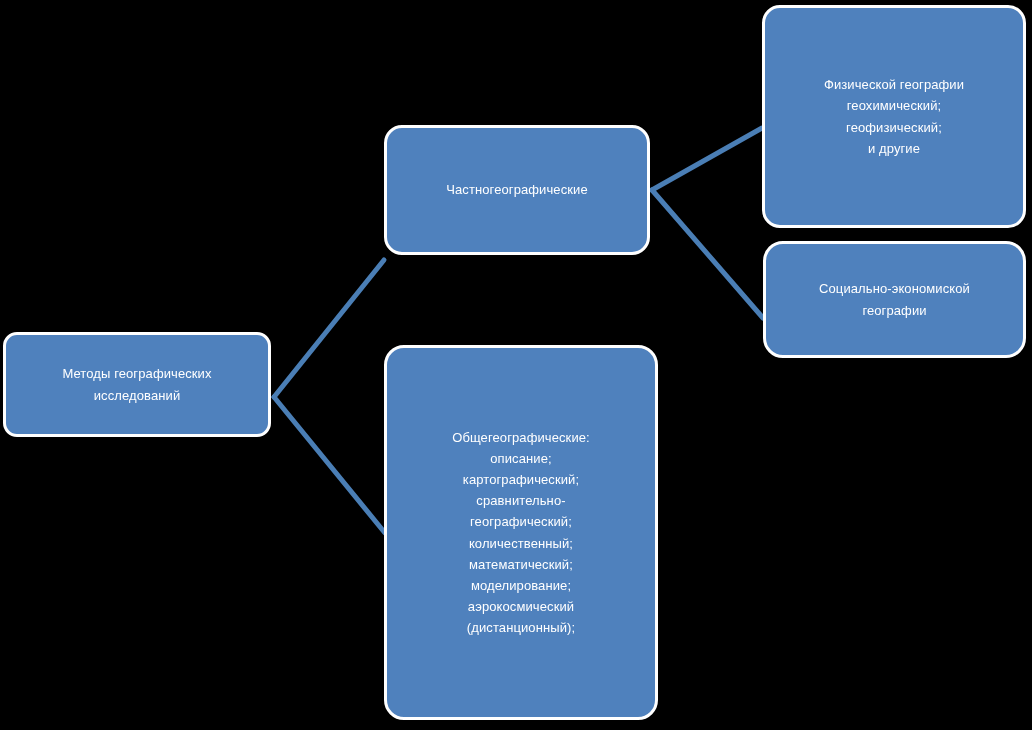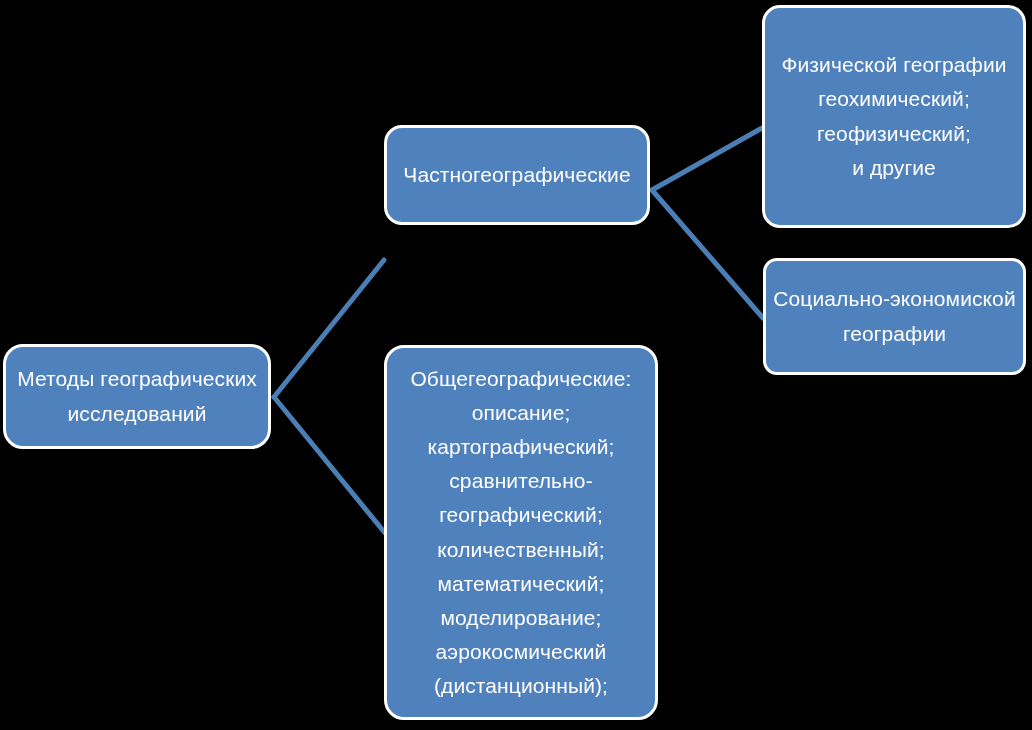--- a/index.html
+++ b/index.html
@@ -27,56 +27,56 @@
     box-sizing: border-box;
     background: #4F81BD;
     border: 3px solid #FFFFFF;
     border-radius: 16px;
     color: #FFFFFF;
     display: flex;
     flex-direction: column;
     align-items: center;
     justify-content: center;
     text-align: center;
-    font-size: 21px;
+    font-size: 13px;
     line-height: 1.62;
     letter-spacing: 0.1px;
     z-index: 2;
   }
   .node .line {
     display: block;
     white-space: nowrap;
   }
   #node-root {
     left: 3px;
-    top: 344px;
+    top: 332px;
     width: 268px;
     height: 105px;
-    border-radius: 20px;
+    border-radius: 14px;
   }
   #node-particular {
     left: 384px;
     top: 125px;
     width: 266px;
-    height: 100px;
+    height: 130px;
     border-radius: 18px;
   }
   #node-physical {
     left: 762px;
     top: 5px;
     width: 264px;
     height: 223px;
     border-radius: 18px;
   }
   #node-socioeconomic {
     left: 763px;
-    top: 258px;
+    top: 241px;
     width: 263px;
     height: 117px;
-    border-radius: 14px;
+    border-radius: 20px;
   }
   #node-general {
     left: 384px;
     top: 345px;
     width: 274px;
     height: 375px;
     border-radius: 20px;
     text-align: right;
   }
 </style>

